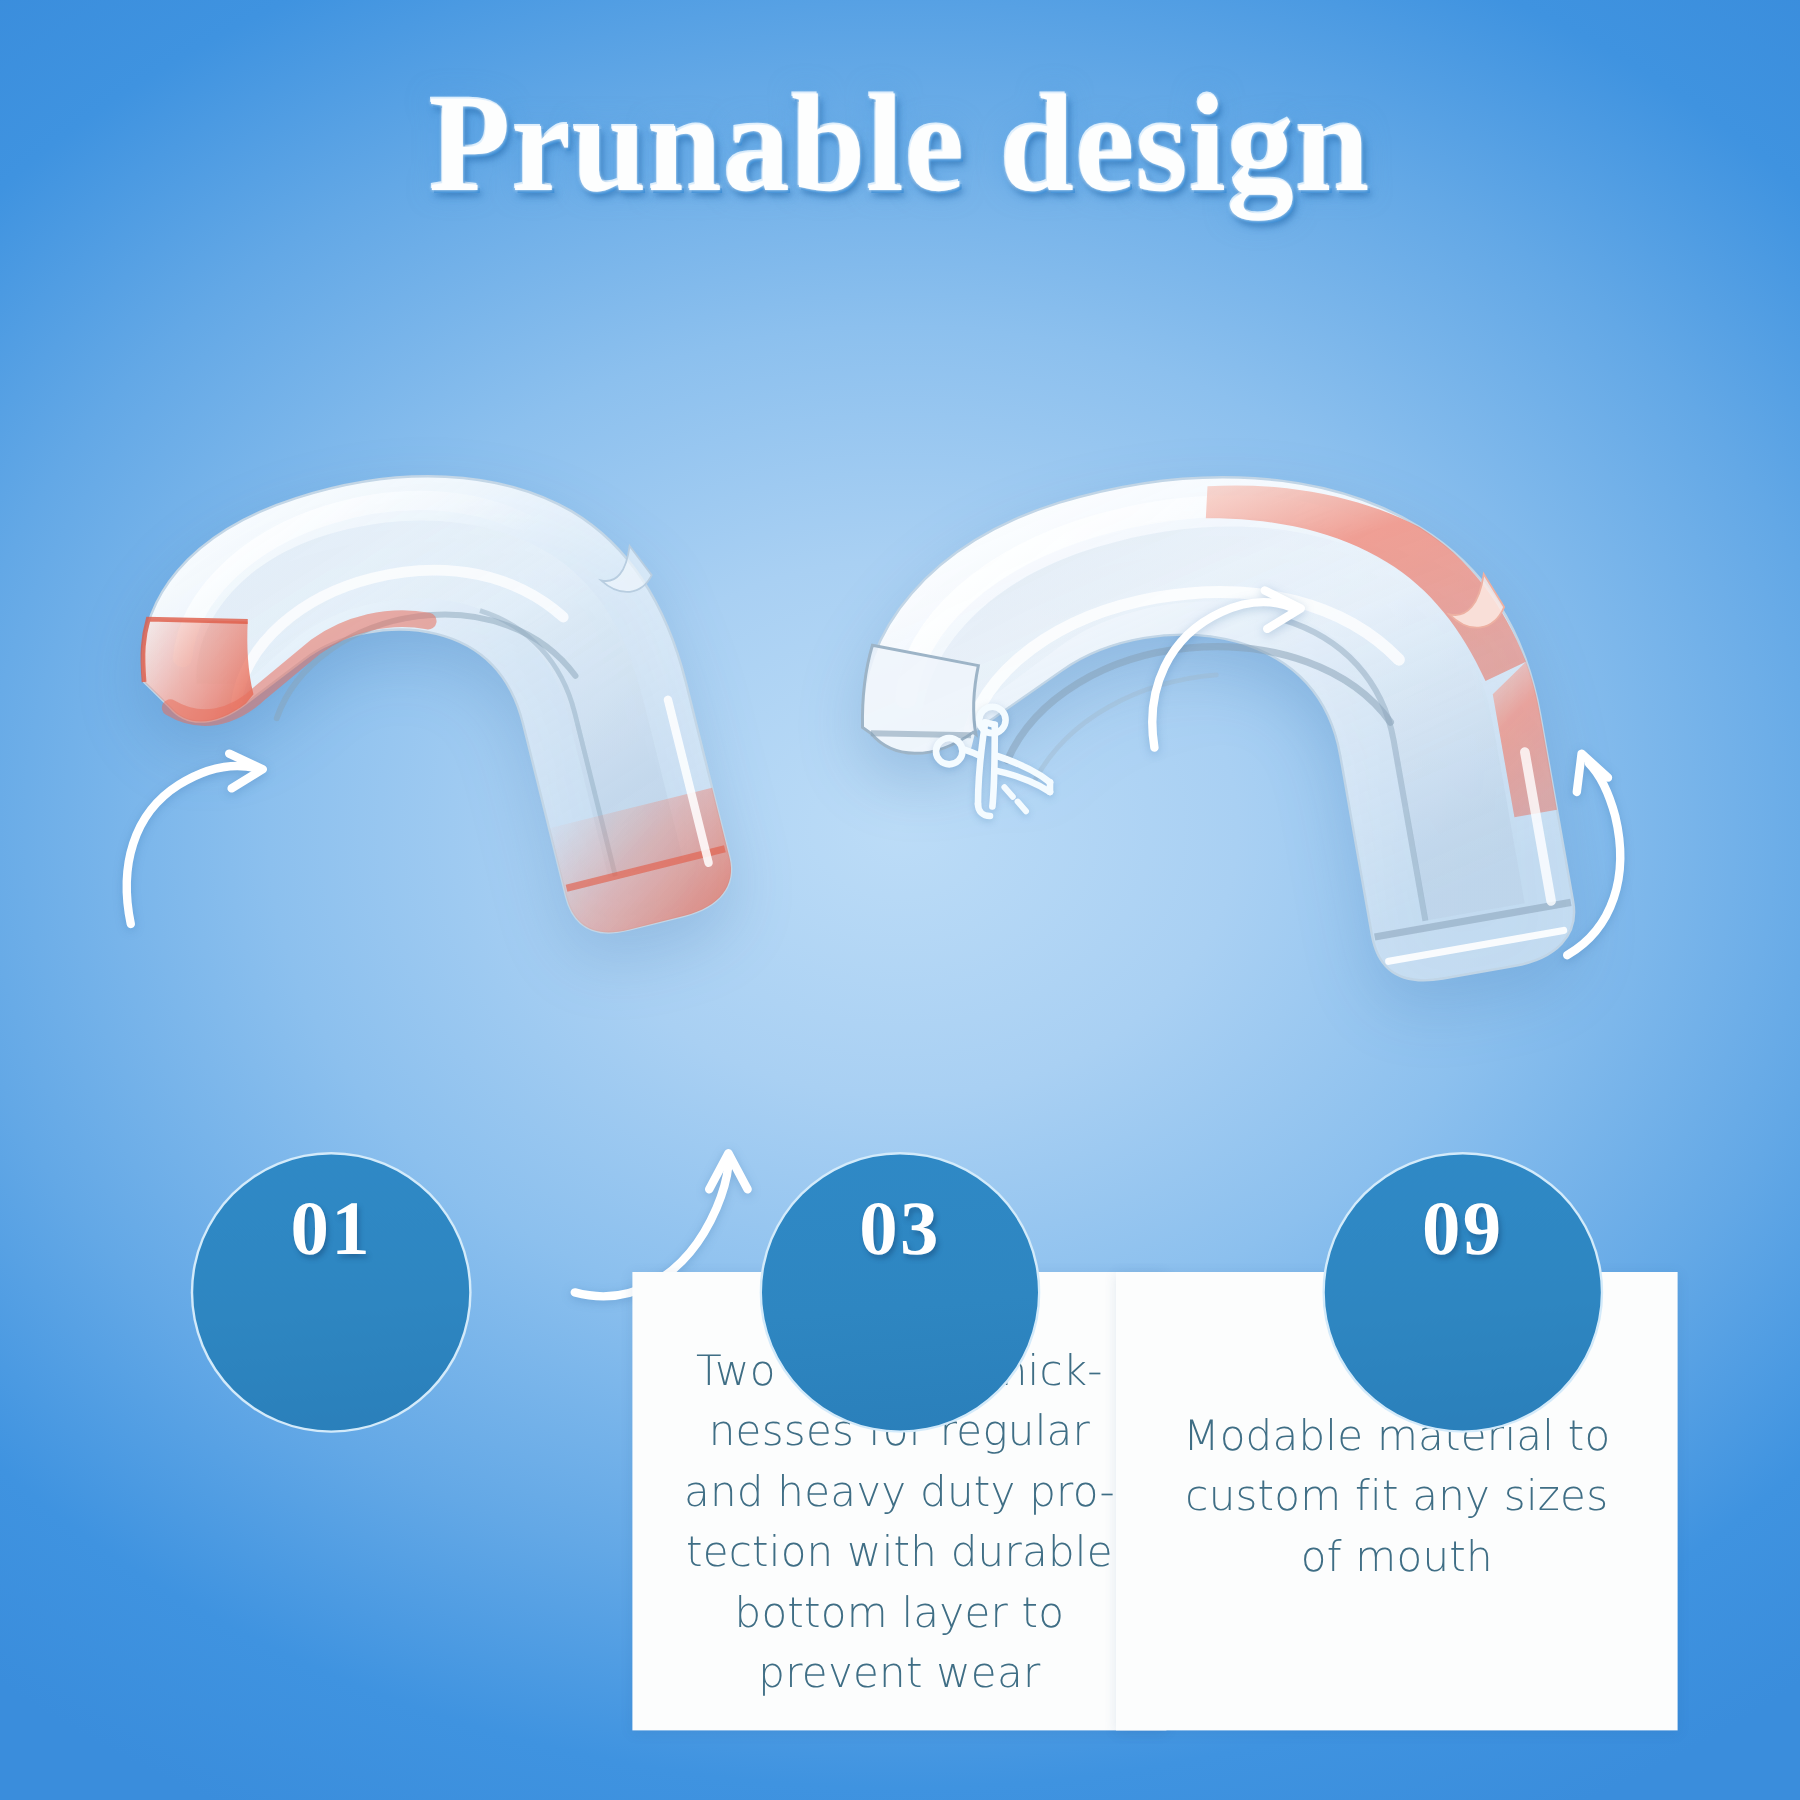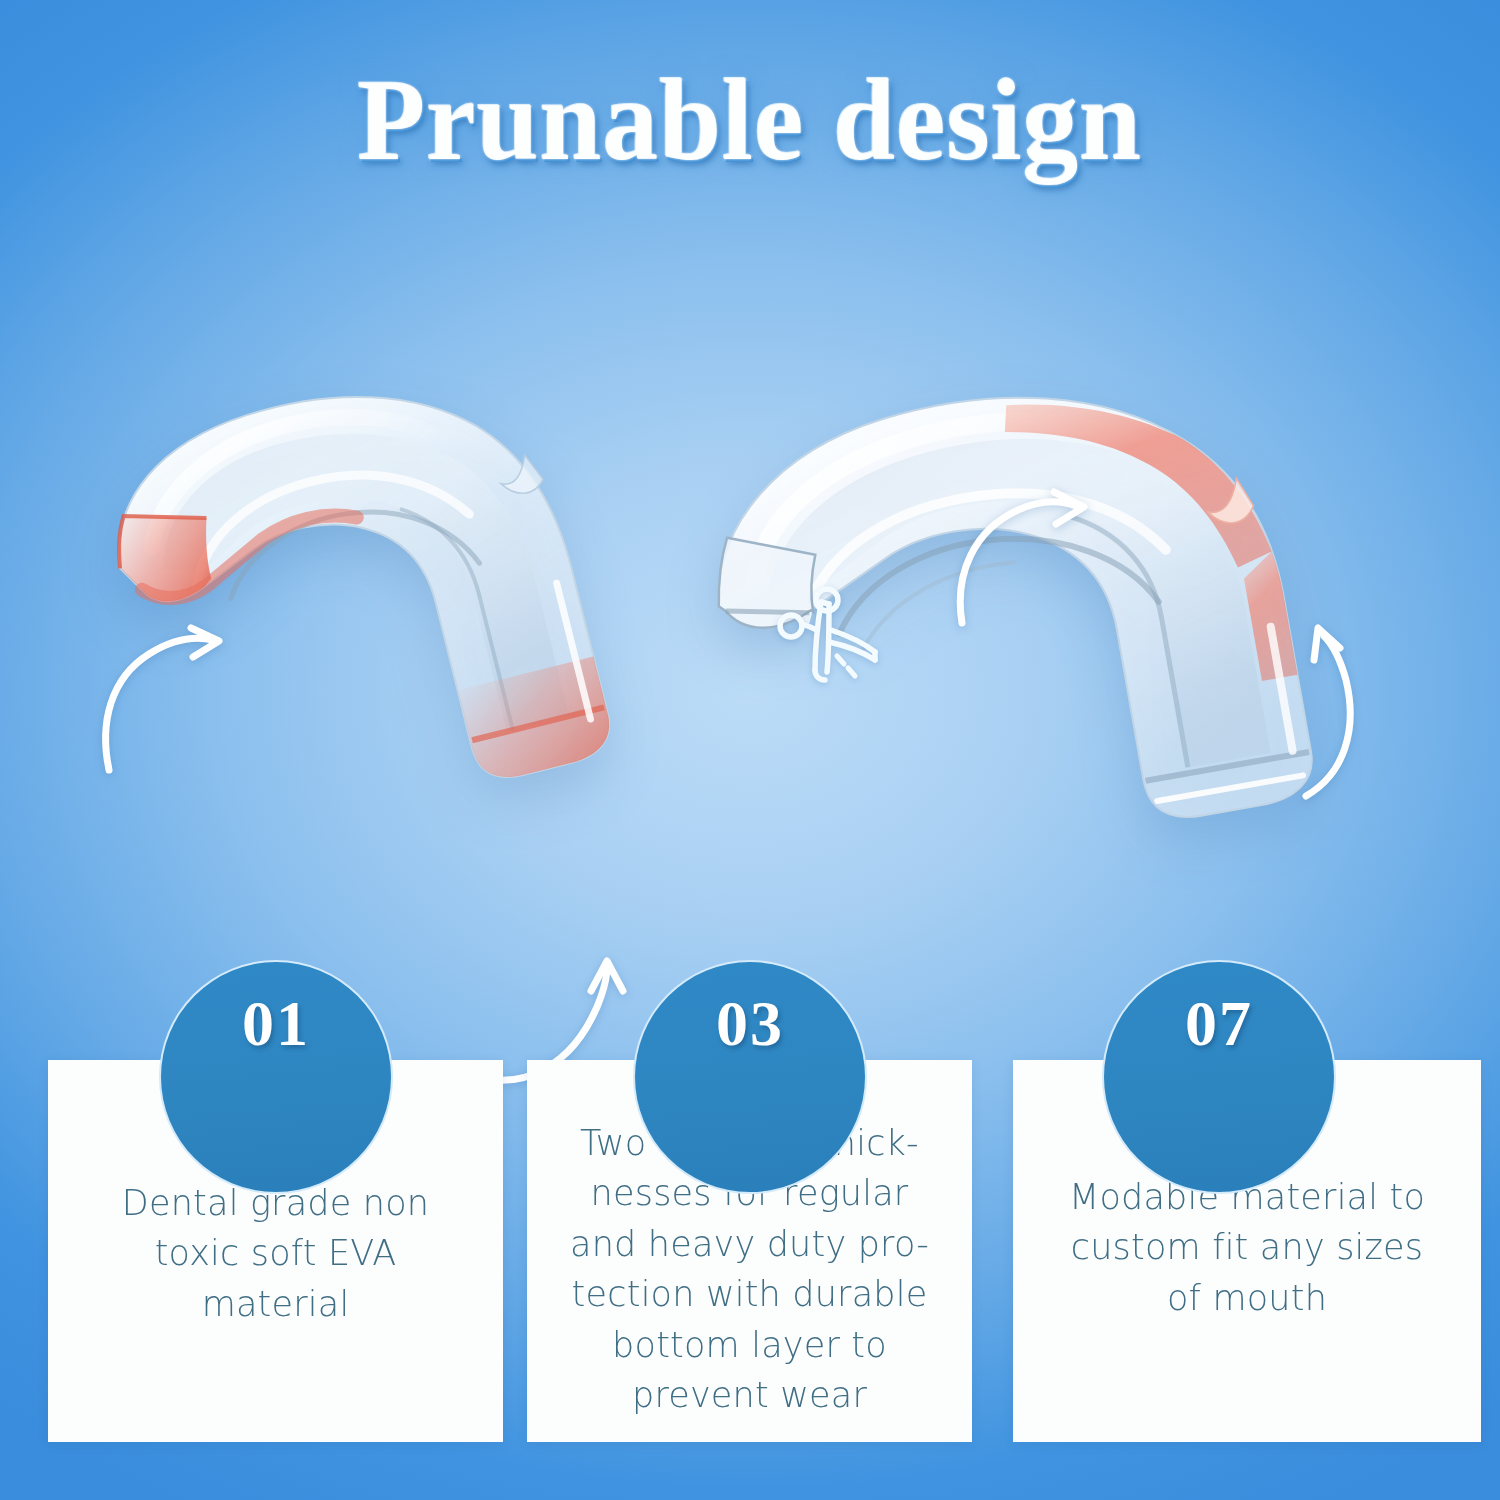--- a/index.html
+++ b/index.html
@@ -77,21 +77,21 @@
 
   .card{
     position:absolute;
     top:1060px;
     height:382px;
     background:#fcfdfd;
     box-shadow:0 2px 10px rgba(30,80,140,.12);
   }
   .card-1{left:48px;width:455px;}
   .card-2{left:527px;width:445px;}
-  .card-3{left:1013px;width:468px;}
+  .card-3{left:930px;width:468px;}
 
   .badge{
     position:absolute;
     top:960px;
     width:234px;height:234px;
     border-radius:50%;
     background:linear-gradient(175deg,#2f89c6 0%,#2e86c1 55%,#2a7fba 100%);
     border:2px solid rgba(226,243,255,.92);
     box-sizing:border-box;
     display:flex;align-items:flex-start;justify-content:center;
@@ -415,28 +415,23 @@
 
     <div class="badge badge-1">
       <span class="badge-num">01</span>
     </div>
 
     <div class="badge badge-2">
       <span class="badge-num">03</span>
     </div>
 
     <div class="badge badge-3">
-      <span class="badge-num">07</span>
-    </div>
-
-    <div class="card card-1">
-      <div class="card-text ct-1">Dental grade non
-toxic soft EVA
-material</div>
-    </div>
+      <span class="badge-num">09</span>
+    </div>
+
 
     <div class="card card-2">
       <div class="card-text ct-2">Two different thick-
 nesses for regular
 and heavy duty pro-
 tection with durable
 bottom layer to
 prevent wear</div>
     </div>
 

